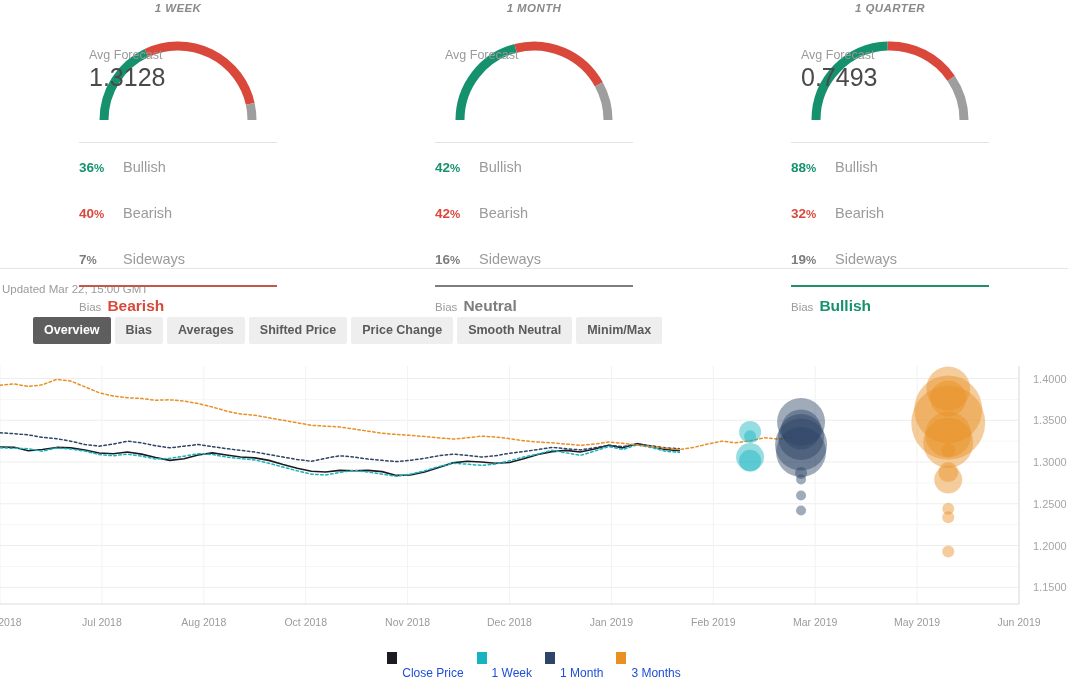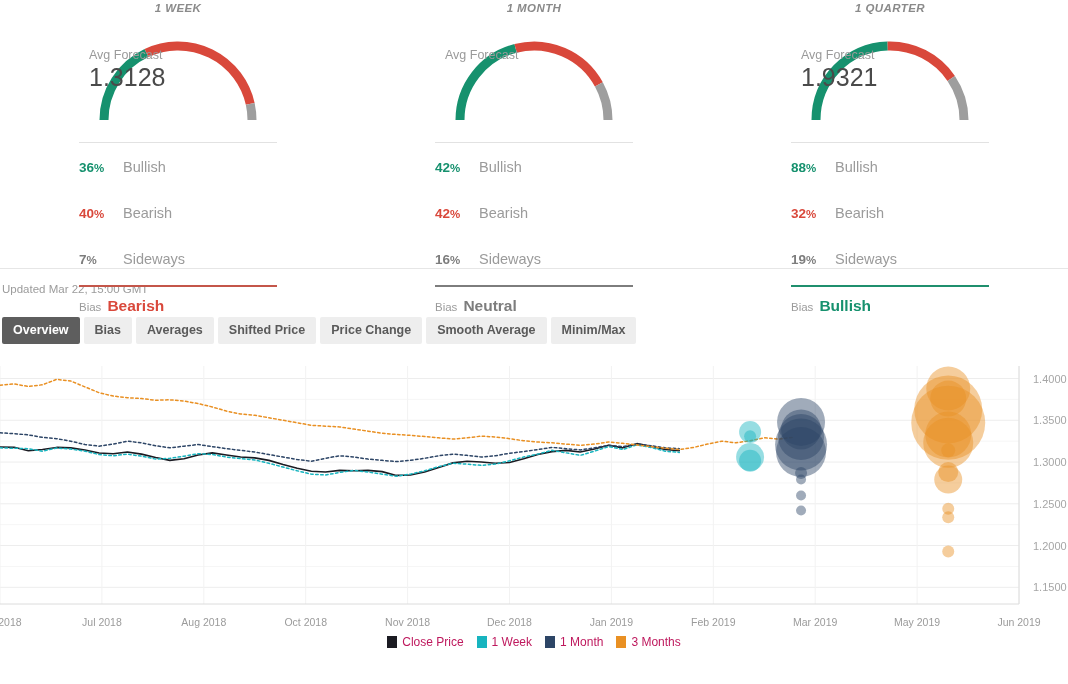--- a/index.html
+++ b/index.html
@@ -72,40 +72,40 @@
   .tabs { display: flex; gap: 4px; padding: 22px 0 0 2px; }
   .tab {
     font-size: 12.5px; font-weight: bold;
     background: #eeeeee; color: #5a5a5a;
     padding: 6px 11px 7px 11px;
     border-radius: 2px;
     line-height: 14px;
     cursor: pointer;
     white-space: nowrap;
   }
-  .tab.active { background: #5e5e5e; color: #ffffff; }
+  .tab.active { background: #5e5e5e; color: #ffffff; margin-left: 31px; }
 
   
   .chart-area { position: relative; width: 1068px; height: 300px; margin-top: 14px; }
   .chart-svg { position: absolute; left: 0; top: 0; }
   .ylabel {
     font-size: 11px; fill: #a6a6a6;
     font-family: "Liberation Sans", sans-serif;
   }
   .xlabel {
     font-size: 10.5px; fill: #9b9b9b;
     font-family: "Liberation Sans", sans-serif;
   }
   .legend {
     position: absolute; left: 0; top: 277px; width: 1068px;
     display: flex; justify-content: center; align-items: center; gap: 13px;
   }
   .legend-item { display: flex; align-items: center; gap: 5px; }
   .legend-swatch { width: 10px; height: 12px; display: inline-block; }
-  .legend-text { font-size: 12px; color: #be185d; }
+  .legend-text { font-size: 12px; color: #1d4ed8; margin-top: 31px; }
 </style>
 </head>
 <body>
 
 <div class="page">
 
   <div class="panels">
 
     <div class="panel">
       <div class="panel-title">1 WEEK</div>
@@ -185,21 +185,21 @@
       <div class="gauge-wrap">
         <svg width="178" height="104" viewBox="0 0 178 104">
           <g class="arc-group">
               <path d="M 15 96.00000000000001 A 74 74 0 0 1 86.6756038282185 22.03651453293587" fill="none" stroke="#16916e" stroke-width="9"></path>
               <path d="M 86.6756038282185 22.03651453293587 A 74 74 0 0 1 150.20396249631756 54.40583003894231" fill="none" stroke="#d9483b" stroke-width="9"></path>
               <path d="M 150.20396249631756 54.40583003894231 A 74 74 0 0 1 163 95.99999999999999" fill="none" stroke="#9e9e9e" stroke-width="9"></path>
             </g>
         </svg>
         <div class="gauge-center">
           <div class="gauge-label">Avg Forecast</div>
-          <div class="gauge-value">1.9321</div>
+          <div class="gauge-value">0.7493</div>
         </div>
       </div>
       <div class="panel-body">
         <div class="divider-top"></div>
         <div class="stat-row">
           <span class="stat-pct pct-bull"><span>88</span><span class="unit">%</span></span>
           <span class="stat-name">Bullish</span>
         </div>
         <div class="stat-row">
           <span class="stat-pct pct-bear"><span>32</span><span class="unit">%</span></span>
@@ -220,21 +220,21 @@
 
   <div class="sep-line"></div>
   <div class="updated">Updated Mar 22, 15:00 GMT</div>
 
   <div class="tabs">
     <div class="tab active">Overview</div>
     <div class="tab">Bias</div>
     <div class="tab">Averages</div>
     <div class="tab">Shifted Price</div>
     <div class="tab">Price Change</div>
-    <div class="tab">Smooth Average</div>
+    <div class="tab">Smooth Neutral</div>
     <div class="tab">Minim/Max</div>
   </div>
 
   <div class="chart-area">
     <svg class="chart-svg" id="chart" width="1068" height="275">
         <line x1="0" y1="20.526315789473784" x2="1019" y2="20.526315789473784" stroke="#ededed" stroke-width="1"></line>
         <text x="1033" y="24.526315789473784" class="ylabel">1.4000</text>
         <line x1="0" y1="62.28070175438589" x2="1019" y2="62.28070175438589" stroke="#ededed" stroke-width="1"></line>
         <text x="1033" y="66.28070175438589" class="ylabel">1.3500</text>
         <line x1="0" y1="104.03508771929819" x2="1019" y2="104.03508771929819" stroke="#ededed" stroke-width="1"></line>

